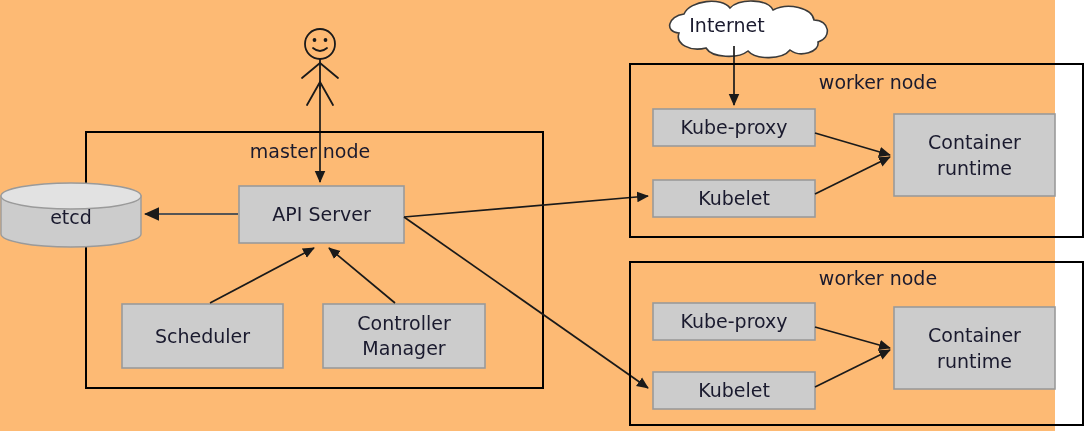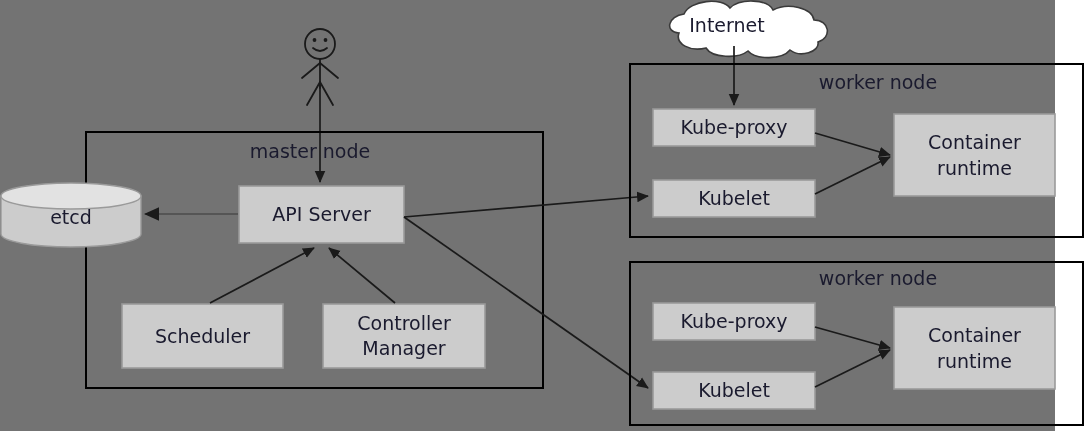--- a/index.html
+++ b/index.html
@@ -10,21 +10,21 @@
   body {
     width: 1087px;
     height: 431px;
     overflow: hidden;
     font-family: "DejaVu Sans", sans-serif;
   }
   #diagram-root {
     position: relative;
     width: 1055px;
     height: 431px;
-    background: #737373;
+    background: #fdba74;
   }
   svg#k8s-svg {
     display: block;
     width: 1087px;
     height: 431px;
   }
   .node-box-fill {
     fill: #cccccc;
     stroke: #9a9a9a;
     stroke-width: 1.6;

